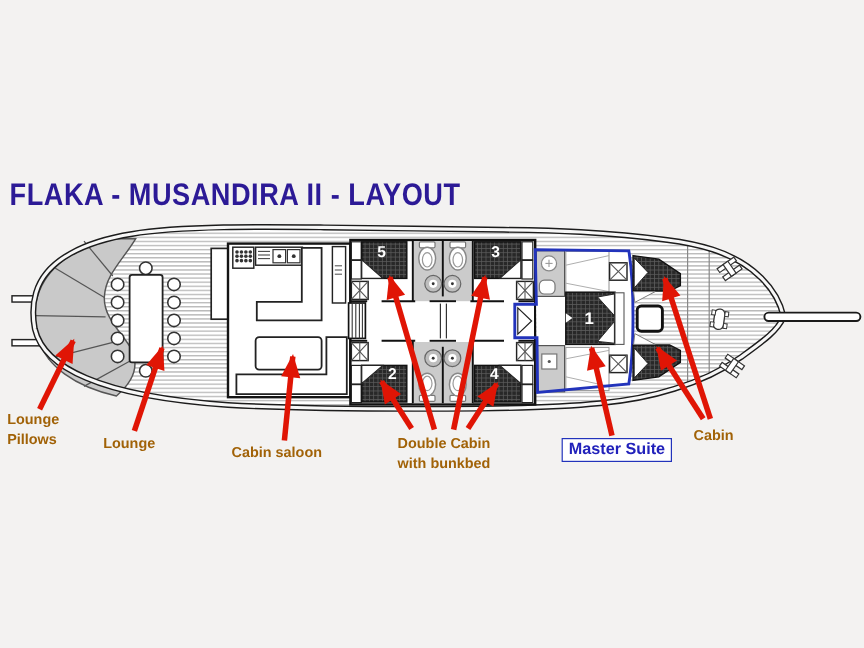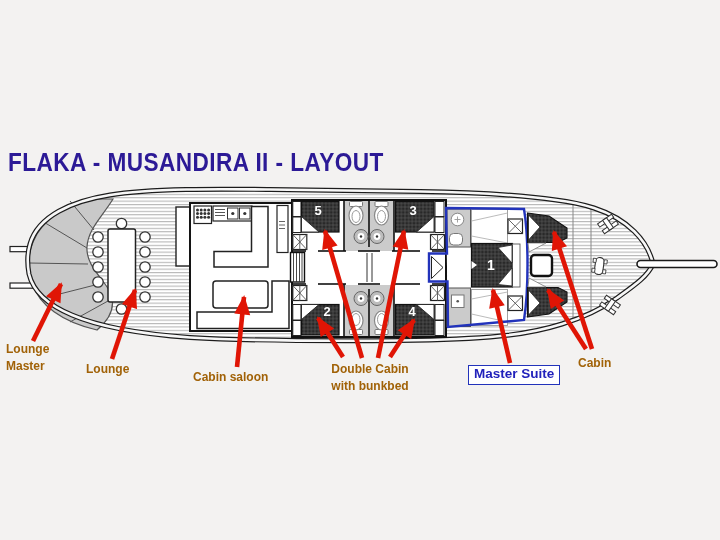--- a/index.html
+++ b/index.html
@@ -311,21 +311,21 @@
   <text class="cab" x="413" y="214.5" text-anchor="middle">3</text>
   <text class="cab" x="327" y="316" text-anchor="middle">2</text>
   <text class="cab" x="412" y="316" text-anchor="middle">4</text>
   <text class="cab1" x="491" y="270" text-anchor="middle">1</text>
 </svg>
 
 <div class="title">FLAKA - MUSANDIRA II - LAYOUT</div>
 
 <div class="lbl" style="left:6px;top:341px">
   <div>Lounge</div>
-  <div>Master</div>
+  <div>Pillows</div>
 </div>
 <div class="lbl" style="left:86px;top:361px">Lounge</div>
 <div class="lbl" style="left:193px;top:369px">Cabin saloon</div>
 <div class="lbl center" style="left:322px;top:361px;width:96px">
   <div>Double Cabin</div>
   <div>with bunkbed</div>
 </div>
 <div class="master-box">Master Suite</div>
 <div class="lbl" style="left:578px;top:355px">Cabin</div>
 </div>

